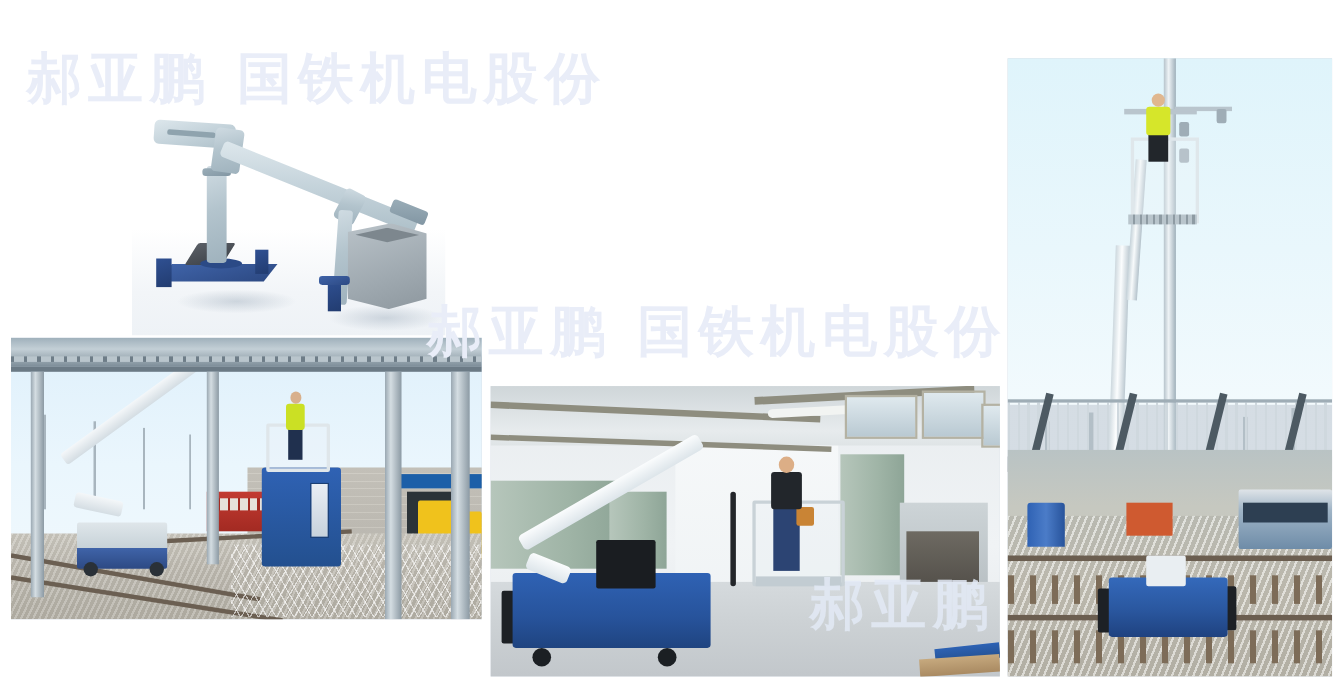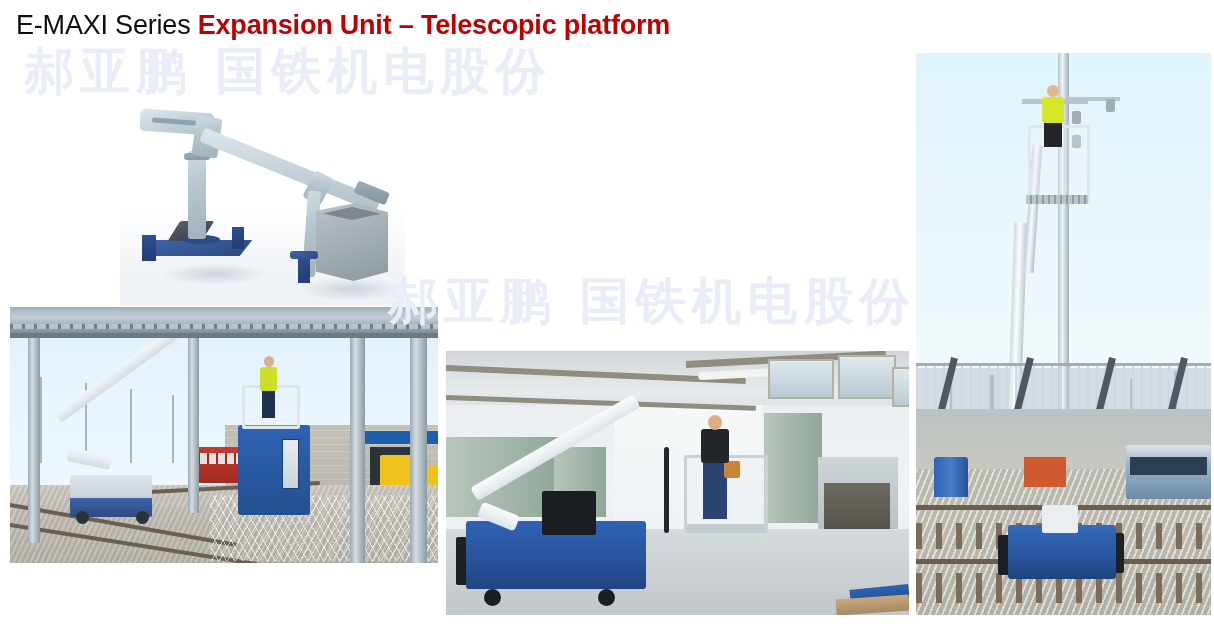--- a/index.html
+++ b/index.html
@@ -213,26 +213,24 @@
   .logo .word{
     position:absolute;left:76px;top:22px;
     font-size:25px;letter-spacing:2px;color:#cfd3d8;font-weight:400;
   }
 </style>
 </head>
 <body>
 
 <div class="slide">
 
-  <div class="title">
-    <span class="t-plain">E-MAXI Series </span><span class="t-accent">Expansion Unit – Telescopic platform</span>
-  </div>
 
   <div class="wm wm-1">郝亚鹏  国铁机电股份</div>
   <div class="wm wm-2">郝亚鹏  国铁机电股份</div>
+  <div class="wm wm-3">郝亚鹏</div>
 
   <div class="photo cad">
     <div class="floor"></div>
     <div class="shadow sh-base"></div>
     <div class="shadow sh-bkt"></div>
 
     <div style="position:absolute;left:30px;top:145px;width:96px;height:16px;transform:skewX(-38deg);" class="blue"></div>
     <div style="position:absolute;left:22px;top:140px;width:14px;height:26px;" class="blue-d"></div>
     <div style="position:absolute;left:112px;top:132px;width:12px;height:22px;" class="blue-d"></div>
     <div style="position:absolute;left:54px;top:126px;width:34px;height:20px;background:linear-gradient(160deg,#5a5f66,#3c4147);transform:skewX(-32deg);border-radius:2px;"></div>

